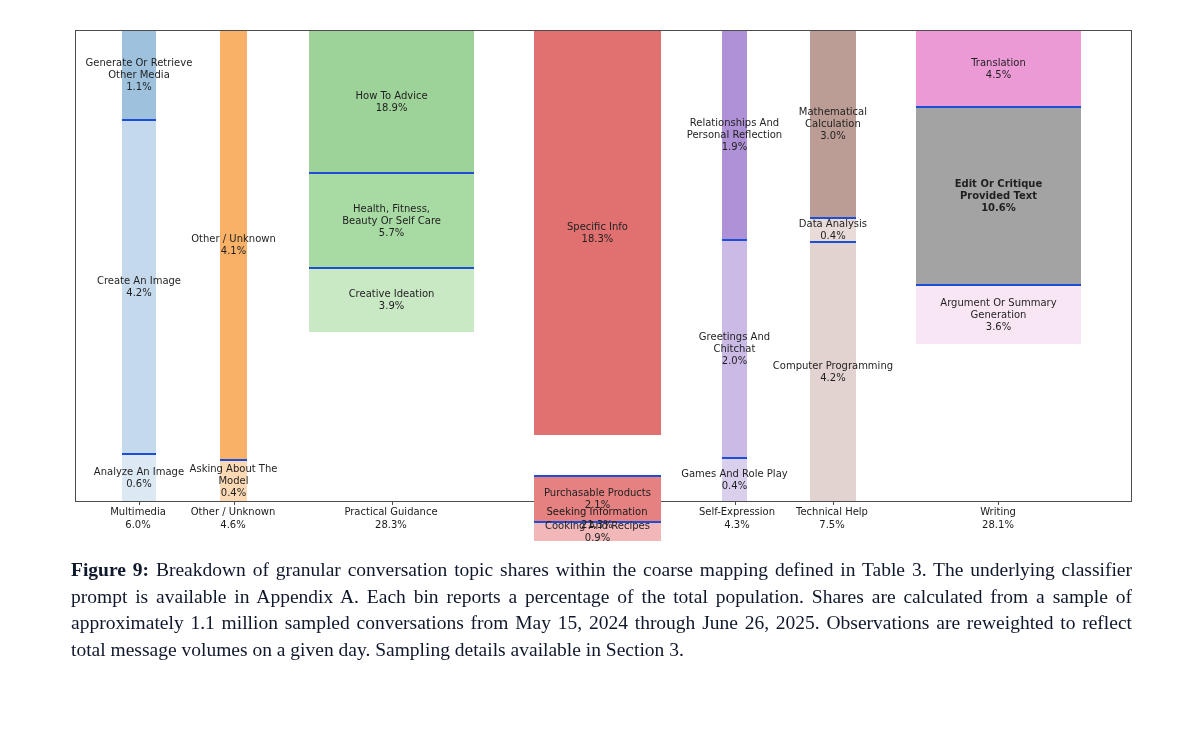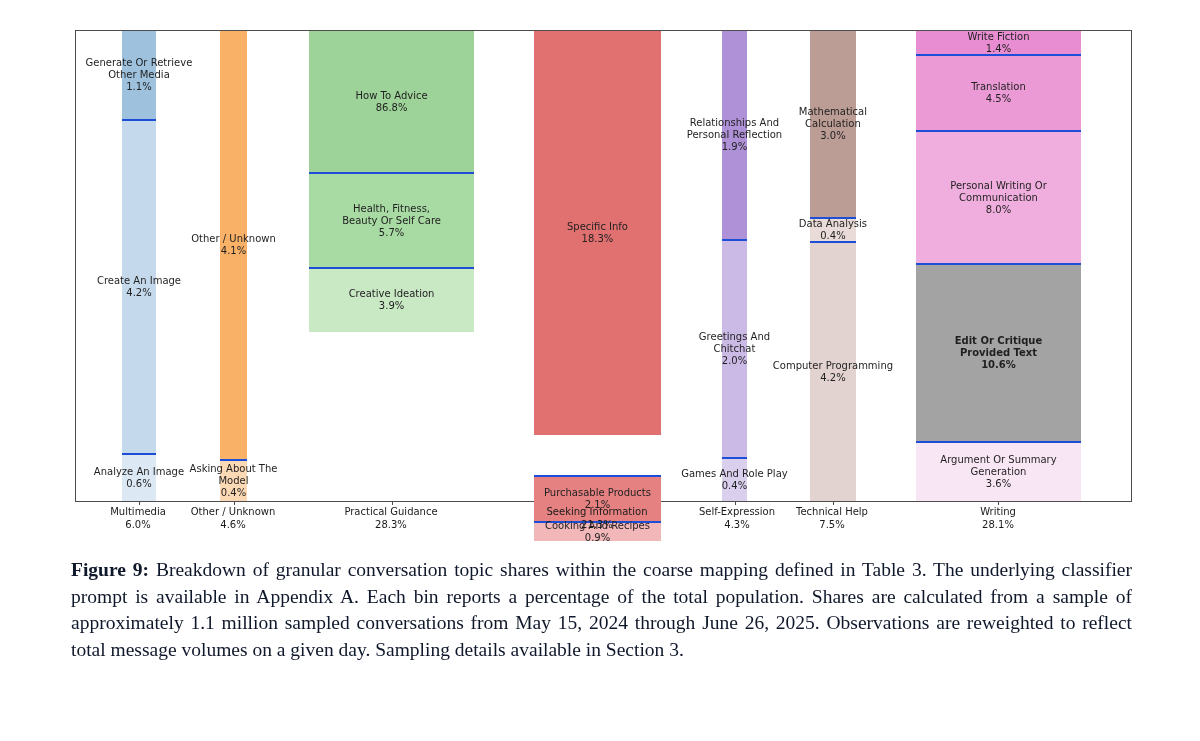--- a/index.html
+++ b/index.html
@@ -52,21 +52,21 @@
       <div class="seg" style="height: 8.89%; background: rgb(252, 217, 181);">
         <div class="seg-label">Asking About The
 Model
 0.4%</div>
       </div>
     </div>
 
     <div class="col" style="left:22.09%;width:15.64%;">
       <div class="seg" style="height: 30.04%; background: rgb(157, 211, 153);">
         <div class="seg-label">How To Advice
-86.8%</div>
+18.9%</div>
       </div>
       <div class="seg" style="height: 20.14%; background: rgb(168, 218, 163);">
         <div class="seg-label">Health, Fitness,
 Beauty Or Self Care
 5.7%</div>
       </div>
       <div class="seg" style="height: 13.78%; background: rgb(201, 232, 196);">
         <div class="seg-label">Creative Ideation
 3.9%</div>
       </div>
@@ -114,32 +114,23 @@
         <div class="seg-label">Data Analysis
 0.4%</div>
       </div>
       <div class="seg" style="height: 55.27%; background: rgb(227, 211, 208);">
         <div class="seg-label">Computer Programming
 4.2%</div>
       </div>
     </div>
 
     <div class="col" style="left:79.62%;width:15.64%;">
-      <div class="seg" style="height: 4.98%; background: rgb(232, 141, 209);">
-        <div class="seg-label">Write Fiction
-1.4%</div>
-      </div>
       <div class="seg" style="height: 16.01%; background: rgb(235, 154, 214);">
         <div class="seg-label">Translation
 4.5%</div>
-      </div>
-      <div class="seg" style="height: 28.47%; background: rgb(240, 174, 222);">
-        <div class="seg-label">Personal Writing Or
-Communication
-8.0%</div>
       </div>
       <div class="seg" style="height: 37.72%; background: #a3a3a3; font-weight: bold;">
         <div class="seg-label">Edit Or Critique
 Provided Text
 10.6%</div>
       </div>
       <div class="seg" style="height: 12.82%; background: rgb(249, 230, 245);">
         <div class="seg-label">Argument Or Summary
 Generation
 3.6%</div>

